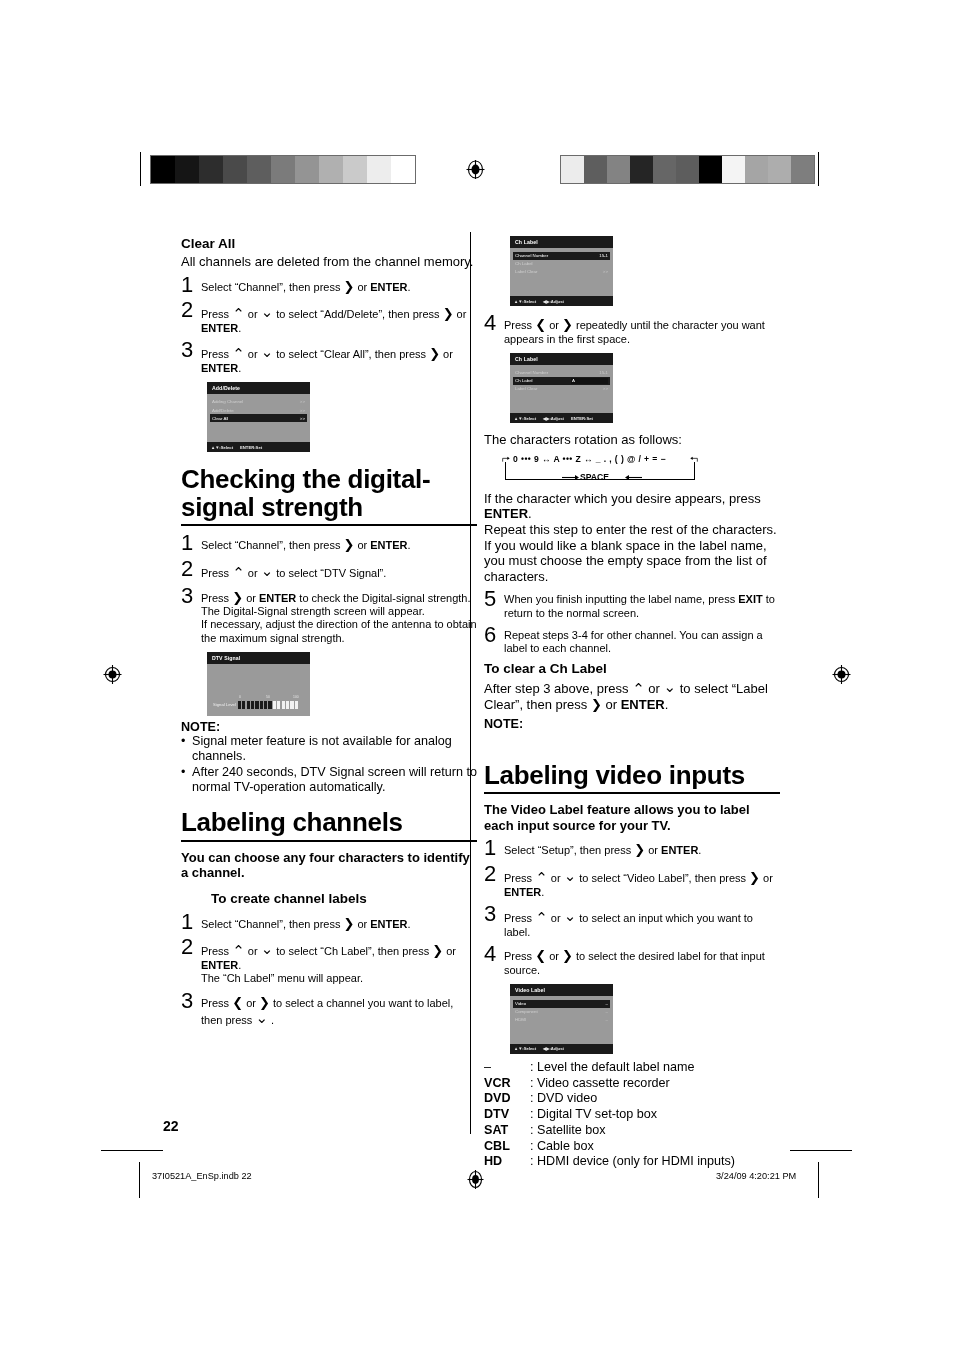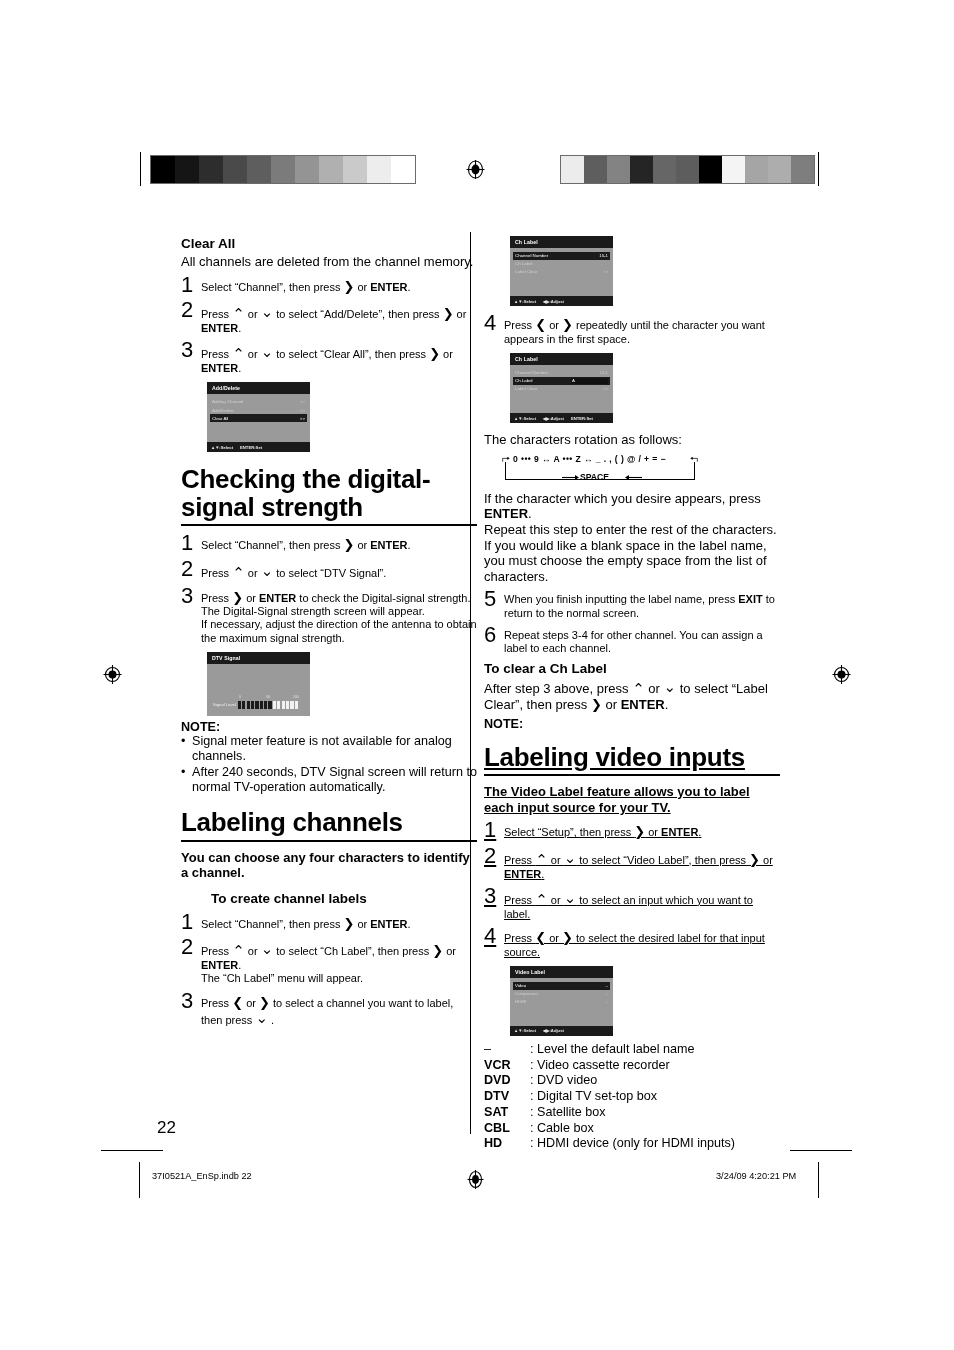--- a/index.html
+++ b/index.html
@@ -247,23 +247,23 @@
     font-size: 12.6px;
     line-height: 1.25;
   }
   .legend .lk { width: 46px; flex: 0 0 46px; font-weight: bold; }
   .legend .lk.dash { font-weight: normal; }
   .legend .lv { flex: 1 1 auto; }
 
   
   .page-number {
     position: absolute;
-    left: 157px; top: 1118px;
-    font-size: 17px;
-    font-weight: normal;
+    left: 163px; top: 1118px;
+    font-size: 14px;
+    font-weight: bold;
   }
   .foot-rule-l {
     position: absolute; left: 139px; top: 1162px;
     width: 1px; height: 36px; background: #000;
   }
   .foot-rule-r {
     position: absolute; left: 818px; top: 1162px;
     width: 1px; height: 36px; background: #000;
   }
   .foot-line-right {
@@ -561,21 +561,21 @@
           <div class="num">6</div>
           <div class="txt">Repeat steps 3-4 for other channel. You can assign a label to each channel.</div>
         </div>
       </div>
 
     <h3 class="sub" style="margin-top:6px;">To clear a Ch Label</h3>
     <p class="body">After step 3 above, press <span class="gl gl-u"></span> or <span class="gl gl-d"></span> to select “Label Clear”, then press <span class="gl gl-r"></span> or <b>ENTER</b>.</p>
 
     <div class="note-title">NOTE:</div>
 
-    <div style="margin-top:13px;text-decoration:underline;">
+    <div style="margin-top:31px;">
       <h2 class="section">Labeling video inputs</h2>
       <div class="section-rule"></div>
       <p class="body bold">The Video Label feature allows you to label each input source for your TV.</p>
       <div>
           <div class="step">
             <div class="num">1</div>
             <div class="txt">Select “Setup”, then press <span class="gl gl-r"></span> or <b>ENTER</b>.</div>
           </div>
           <div class="step">
             <div class="num">2</div>

